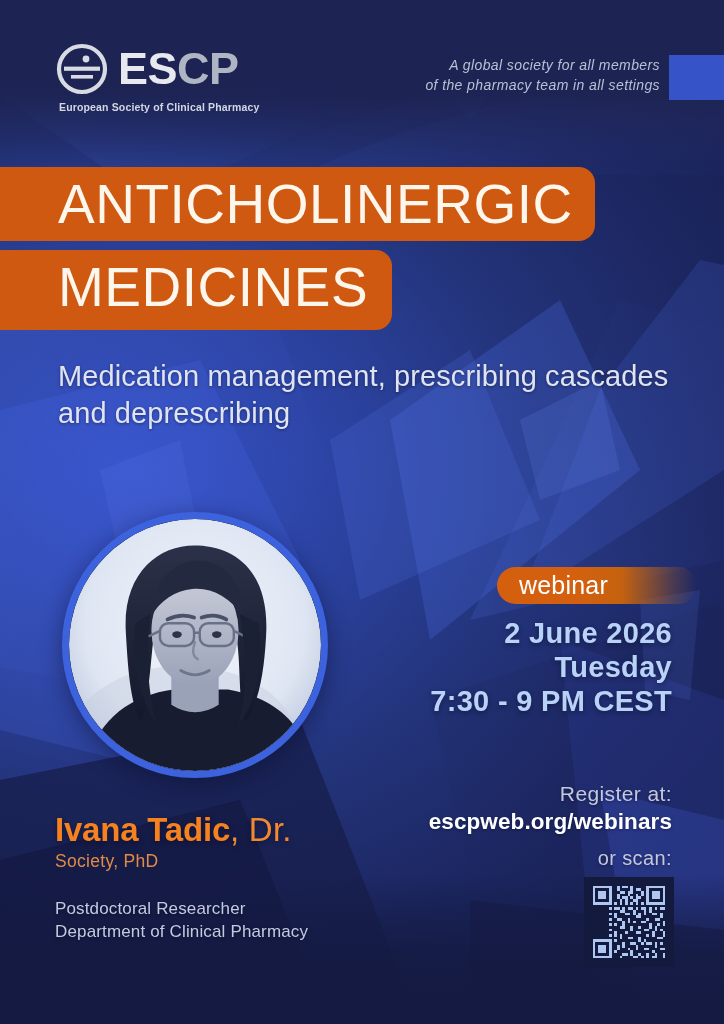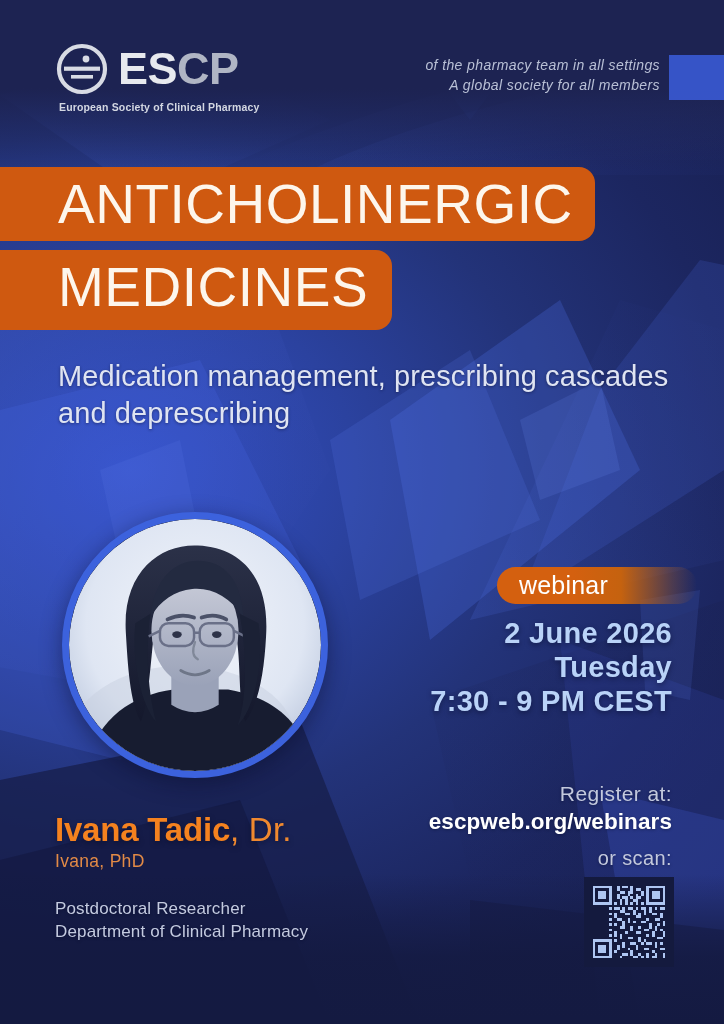--- a/index.html
+++ b/index.html
@@ -258,22 +258,22 @@
             <rect x="16" y="33" width="22" height="3.6" fill="#d8dbe4"></rect>
             <circle cx="31" cy="17" r="3.4" fill="#d8dbe4"></circle>
           </svg>
         </span>
         <span class="logo-word"><span class="bright">ES</span><span class="dim">CP</span></span>
       </div>
       <div class="logo-sub">European Society of Clinical Pharmacy</div>
     </div>
 
     <div class="tagline">
+      <div>A global society for all members</div>
       <div>of the pharmacy team in all settings</div>
-      <div>A global society for all members</div>
     </div>
 
     <div class="corner-block"></div>
   </div>
 
   <div class="title-block">
     <div class="banner banner-1">ANTICHOLINERGIC</div>
     <div class="banner banner-2">MEDICINES</div>
     <div class="subtitle">Medication management, prescribing cascades and deprescribing</div>
   </div>
@@ -332,21 +332,21 @@
 
           <path d="M86,100 C80,140 84,186 92,214 C76,196 66,150 70,110 Z" fill="#1b2135"></path>
           <path d="M180,100 C188,140 188,190 178,218 C196,200 206,152 200,110 Z" fill="#1b2135"></path>
         </g>
       </svg>
     </div>
   </div>
 
   <div class="speaker">
     <div class="speaker-name"><span class="nm">Ivana Tadic</span><span class="ti">, Dr.</span></div>
-    <div class="speaker-degrees">Ivana, PhD</div>
+    <div class="speaker-degrees">Society, PhD</div>
     <div class="affil">
       <div>Postdoctoral Researcher</div>
       <div>Department of Clinical Pharmacy</div>
     </div>
   </div>
 
   <div class="webinar-badge">
     <span>webinar</span>
   </div>
 

